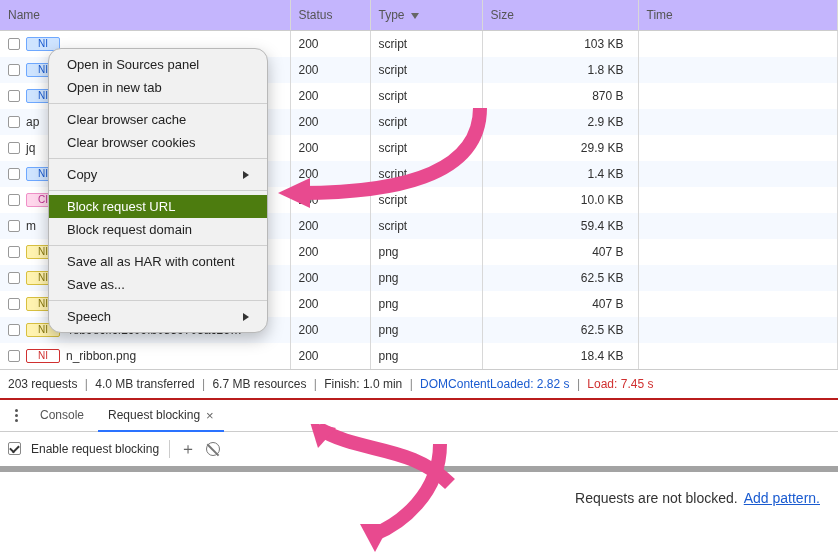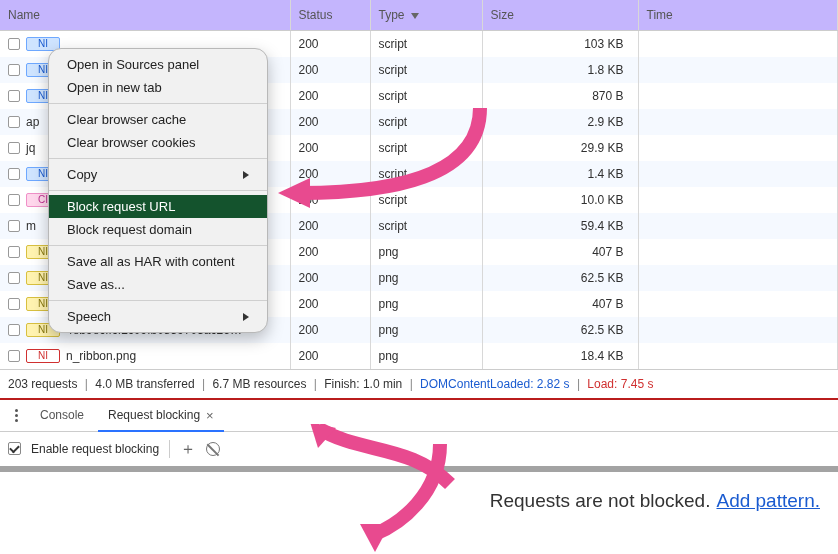--- a/index.html
+++ b/index.html
@@ -20,41 +20,41 @@
   .cb { width: 12px; height: 12px; border: 1px solid #999; border-radius: 2px; background: #fff; flex: 0 0 auto; }
   .badge { display:inline-flex; align-items:center; justify-content:center; width:34px; height:14px; font-size:10px; font-weight:400; border-radius:2px; border:1px solid; flex:0 0 auto; }
   .b-blue  { background:#cfe4ff; border-color:#6ea8ff; color:#1a5bd0; }
   .b-pink  { background:#ffd7ec; border-color:#f090c8; color:#c03090; }
   .b-yellow{ background:#fff3b0; border-color:#d8c040; color:#8a7a10; }
   .b-red   { background:#fff; border-color:#d03030; color:#d03030; }
   .sort-caret { display:inline-block; margin-left:6px; width:0; height:0; border-left:4px solid transparent; border-right:4px solid transparent; border-top:6px solid #666; vertical-align: middle; }
   .context-menu { position:absolute; top:48px; left:48px; width:220px; background:#f1f1f1; border:1px solid #b8b8b8; border-radius:13px; box-shadow:0 6px 16px rgba(0,0,0,.25); padding:4px 0; z-index:50; font-size:13px; }
   .context-menu .mi { padding:4px 18px; display:flex; justify-content:space-between; align-items:center; color:#222; }
   .context-menu .sep { height:1px; background:#cfcfcf; margin:4px 0; }
-  .context-menu .mi.hl { background:#14532d; color:#fff;align-items:flex-end; }
+  .context-menu .mi.hl { background:#4d7c0f; color:#fff;align-items:flex-end; }
   .sub-caret { width:0; height:0; border-top:4px solid transparent; border-bottom:4px solid transparent; border-left:6px solid #333; }
   .statusbar { border-top:1px solid #ccc; padding:7px 8px; font-size:12px; color:#333; }
   .statusbar .sep-bar { color:#888; margin:0 4px; }
   .statusbar .dcl { color:#1a5bd0; }
   .statusbar .load { color:#d03030; }
   .drawer-tabs { display:flex; align-items:center; border-top:2px solid #b91c1c; border-bottom:1px solid #ccc; height:34px; padding:0 6px; gap:4px; }
   .kebab { width:20px; display:flex; flex-direction:column; align-items:center; justify-content:center; gap:2px; }
   .kebab i { width:3px; height:3px; background:#555; border-radius:50%; display:block; }
   .tab { padding:8px 10px; color:#555; display:flex; align-items:center; gap:6px; }
   .tab.active { position:relative; color:#333; }
   .tab.active::after { content:""; position:absolute; left:0; right:0; bottom:-1px; height:2px; background:#2a72ff; }
   .close-x { font-size:13px; color:#666; }
   .rb-toolbar { display:flex; align-items:center; gap:10px; padding:8px 8px; border-bottom:6px solid #a3a3a3; }
   .chk { width:13px; height:13px; border:1px solid #888; border-radius:2px; background:#fff; display:inline-flex; align-items:center; justify-content:center; }
   .chk.on::before { content:""; width:7px; height:4px; border-left:2px solid #333; border-bottom:2px solid #333; transform:rotate(-45deg); margin-top:-2px; }
   .vline { width:1px; height:18px; background:#ccc; }
   .plus { font-size:16px; line-height:1; color:#666; }
   .noblk { width:14px; height:14px; border:1.8px solid #777; border-radius:50%; position:relative; }
   .noblk::after { content:""; position:absolute; left:-2px; right:-2px; top:50%; height:1.8px; background:#777; transform:rotate(45deg); transform-origin:center; }
-  .rb-body { padding:18px 18px; display:flex; justify-content:flex-end; align-items:center; gap:6px; font-size:19px; color:#333; }
+  .rb-body { padding:18px 18px; display:flex; justify-content:flex-end; align-items:center; gap:6px; font-size:14px; color:#333; }
   .rb-body a { color:#1a5bd0; text-decoration:underline; }
   .arrow1 { position:absolute; z-index:60; pointer-events:none; }
 </style>
 </head>
 <body>
 
 <table>
   <colgroup>
     <col class="col-name">
       <col class="col-status">

